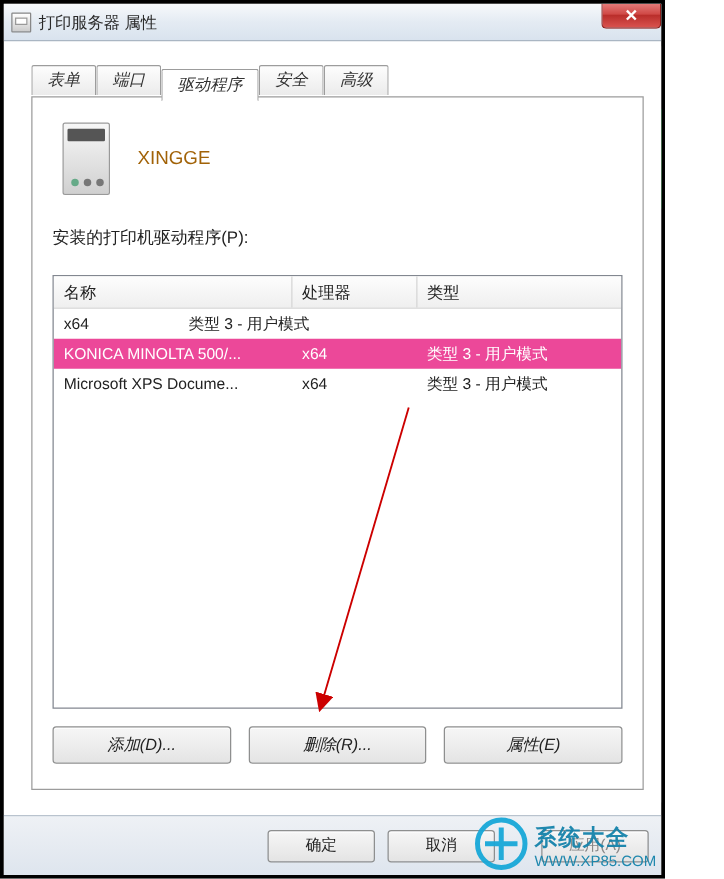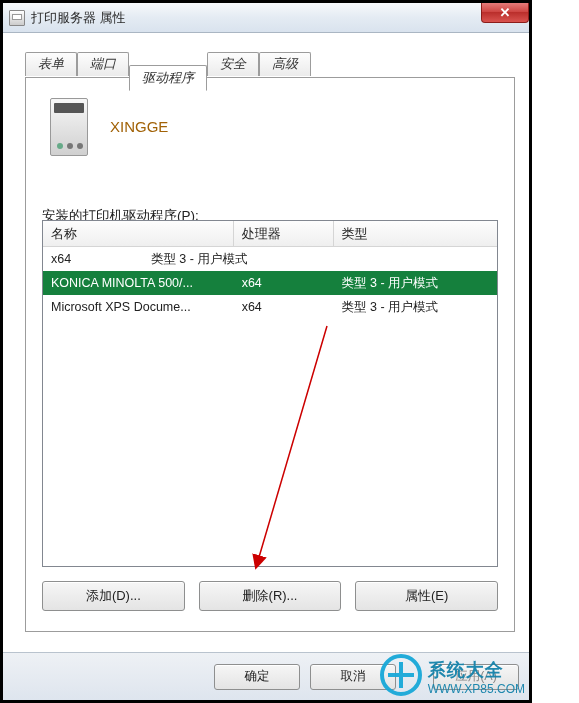--- a/index.html
+++ b/index.html
@@ -87,21 +87,21 @@
     border-radius: 2px 2px 0 0;
     position: relative;
     top: 1px;
   }
   .tab.active {
     background: #fff;
     height: 26px;
     line-height: 24px;
     z-index: 3;
     border-bottom: 1px solid #fff;
-    top: 14px;
+    top: 4px;
   }
   .tab-panel {
     position:absolute;
     left:14px; right:14px;
     top:40px; bottom:10px;
     border:1px solid #9c9c9c;
     background:#fff;
     padding: 20px 16px 16px 16px;
   }
   .server-icon-lg {
@@ -130,21 +130,21 @@
   }
   .server-name {
     position:absolute;
     left: 84px; top: 40px;
     font-size: 15px;
     color:#a16207;
   }
   .drivers-label{
     position:absolute;
     left:16px;
-    top:129px;
+    top:103px;
     font-size:13.5px;
     color:#222;
   }
   .drivers-box{
     position:absolute;
     left:16px; right:16px;
     top:142px; bottom:64px;
     border:1px solid #828790;
     background:#fff;
     overflow:hidden;
@@ -171,31 +171,32 @@
   .col-type{width:36%;}
   .trow{
     display:flex;
     height:24px;
     align-items:center;
     font-size:12.5px;
     color:#222;
   }
   .trow .td{padding:0 8px;}
   .trow.selected{
-    background:#15803d;
+    background:#ec4899;
     color:#fff;
   }
   .btnrow{
     position:absolute;
     left:16px; right:16px;
     bottom:16px;
     height:34px;
     display:flex;
     justify-content:flex-start;
     gap:14px;
+    font-style:italic;
   }
   .btn{
     flex:1;
     height:30px;
     border:1px solid #8e8f8f;
     background:linear-gradient(#f6f6f6,#e4e4e4);
     border-radius:3px;
     display:flex;
     align-items:center;
     justify-content:center;

